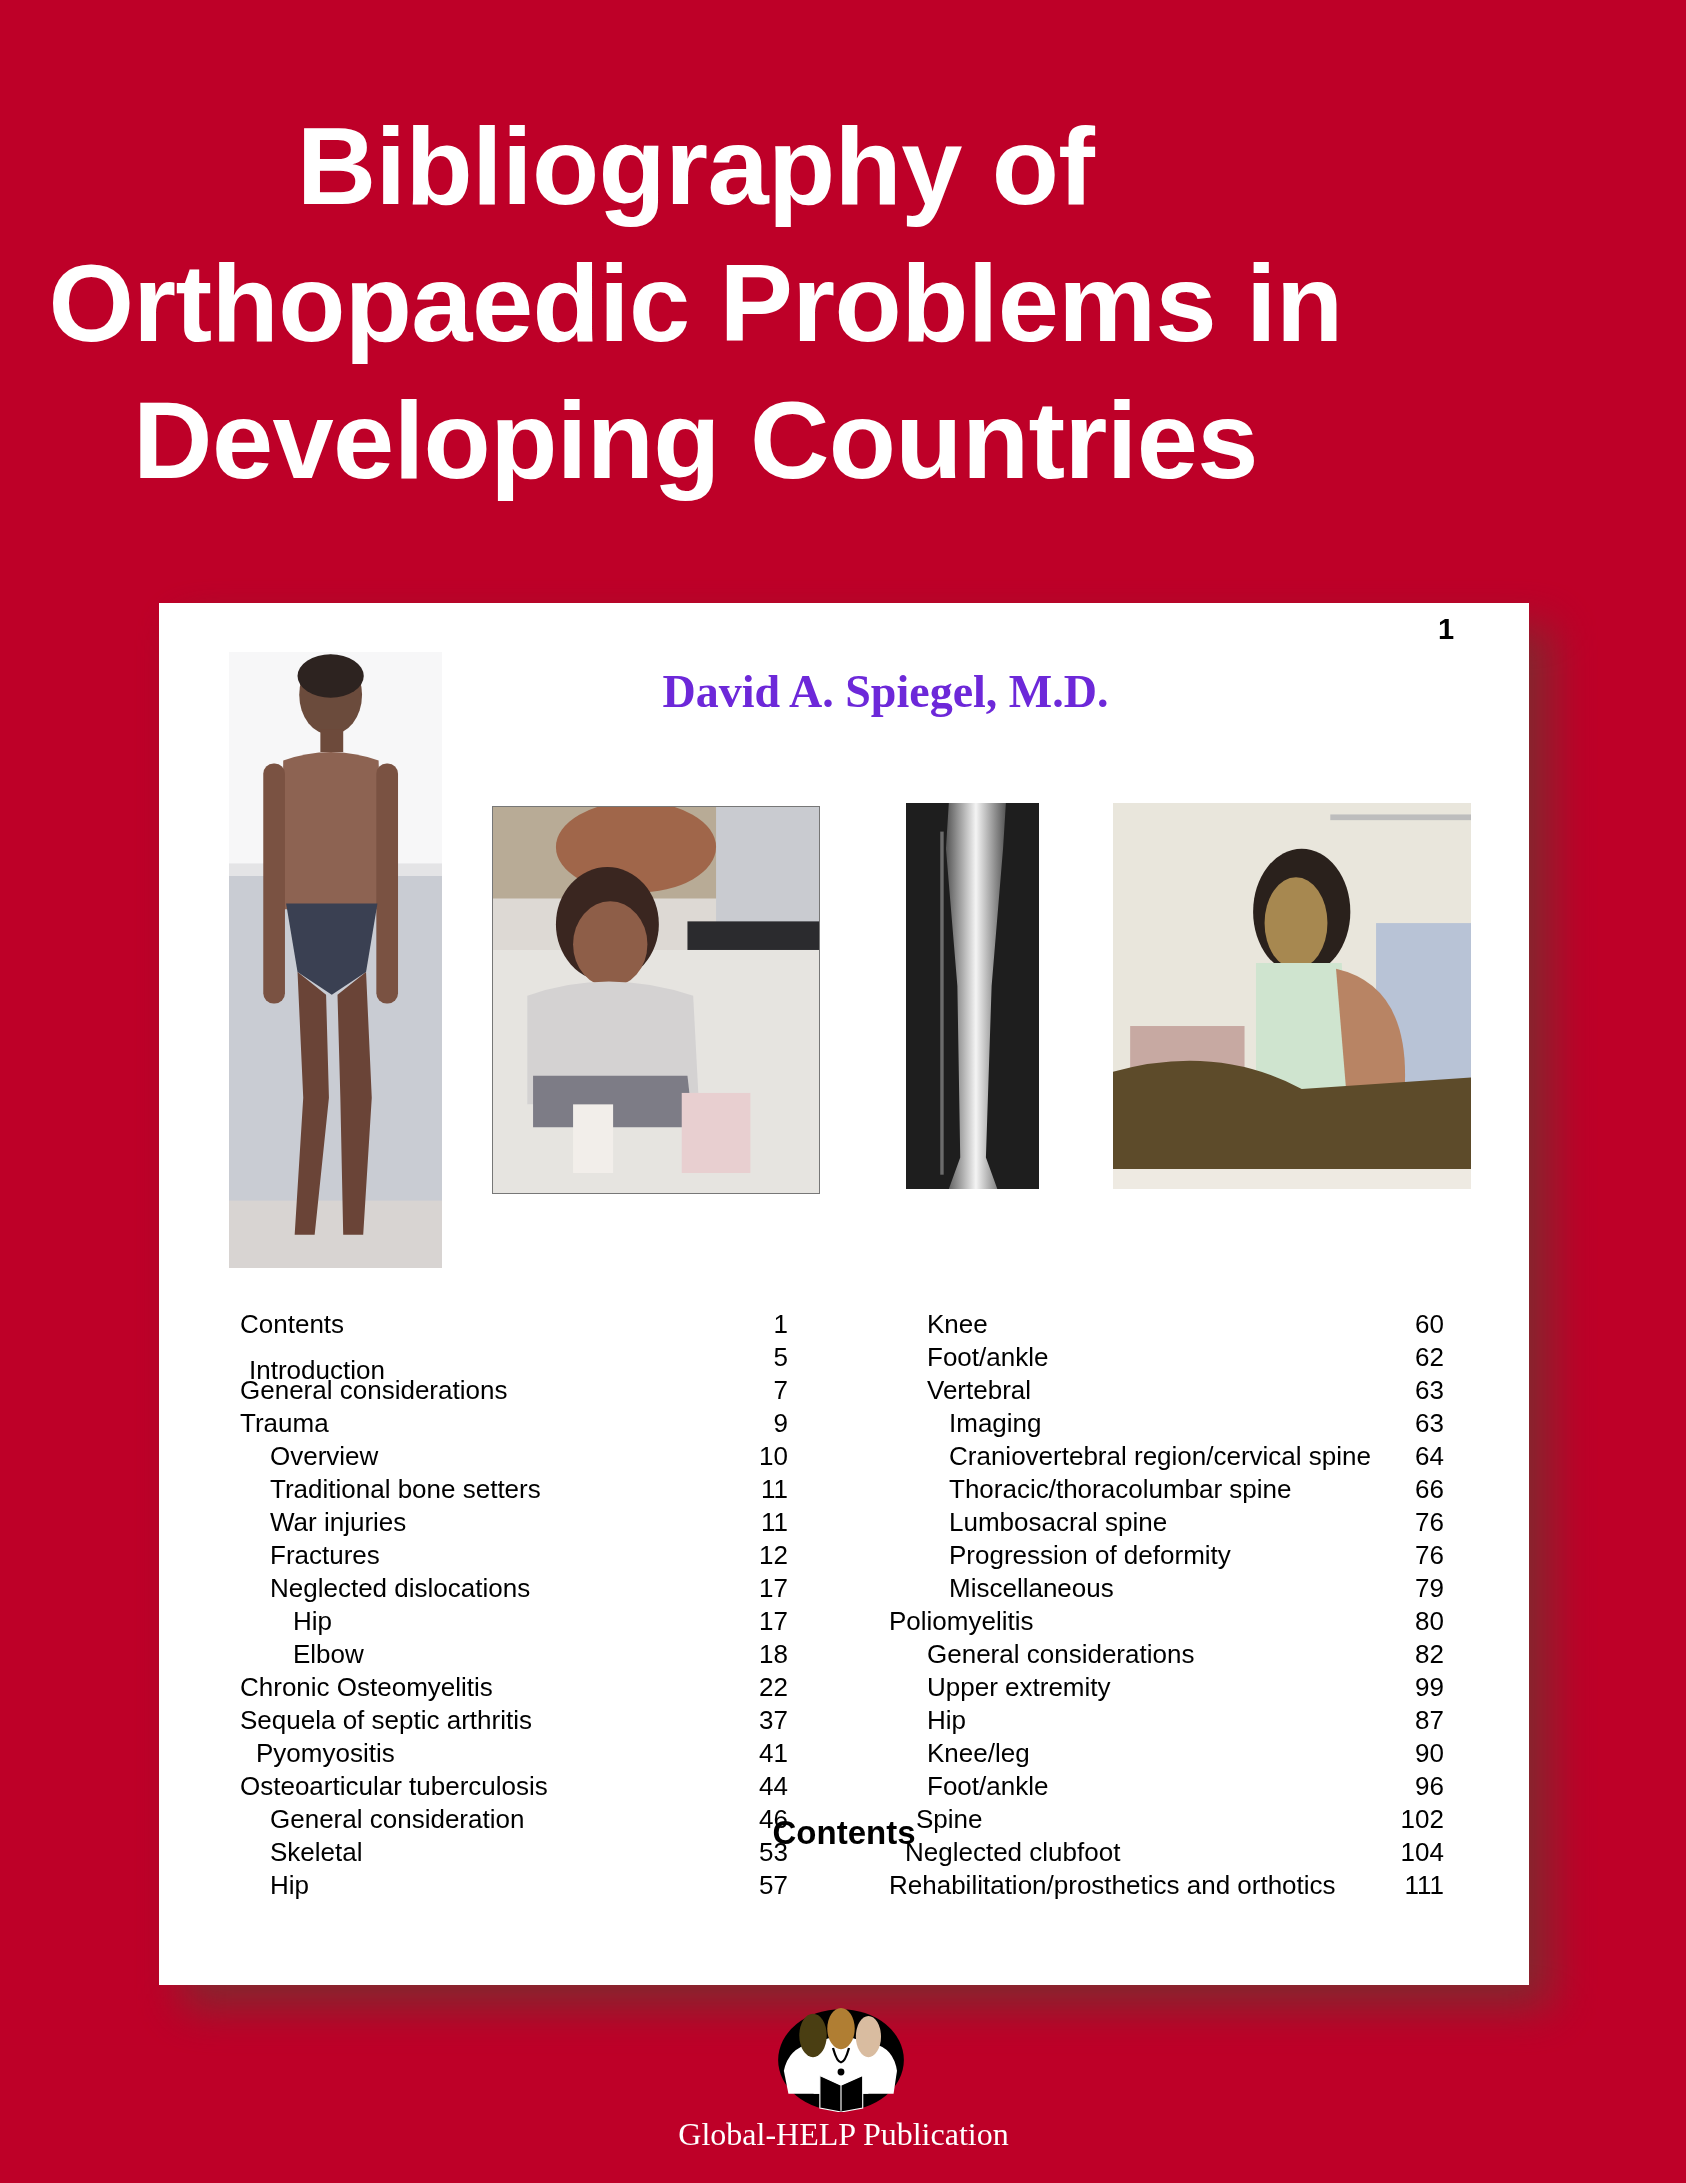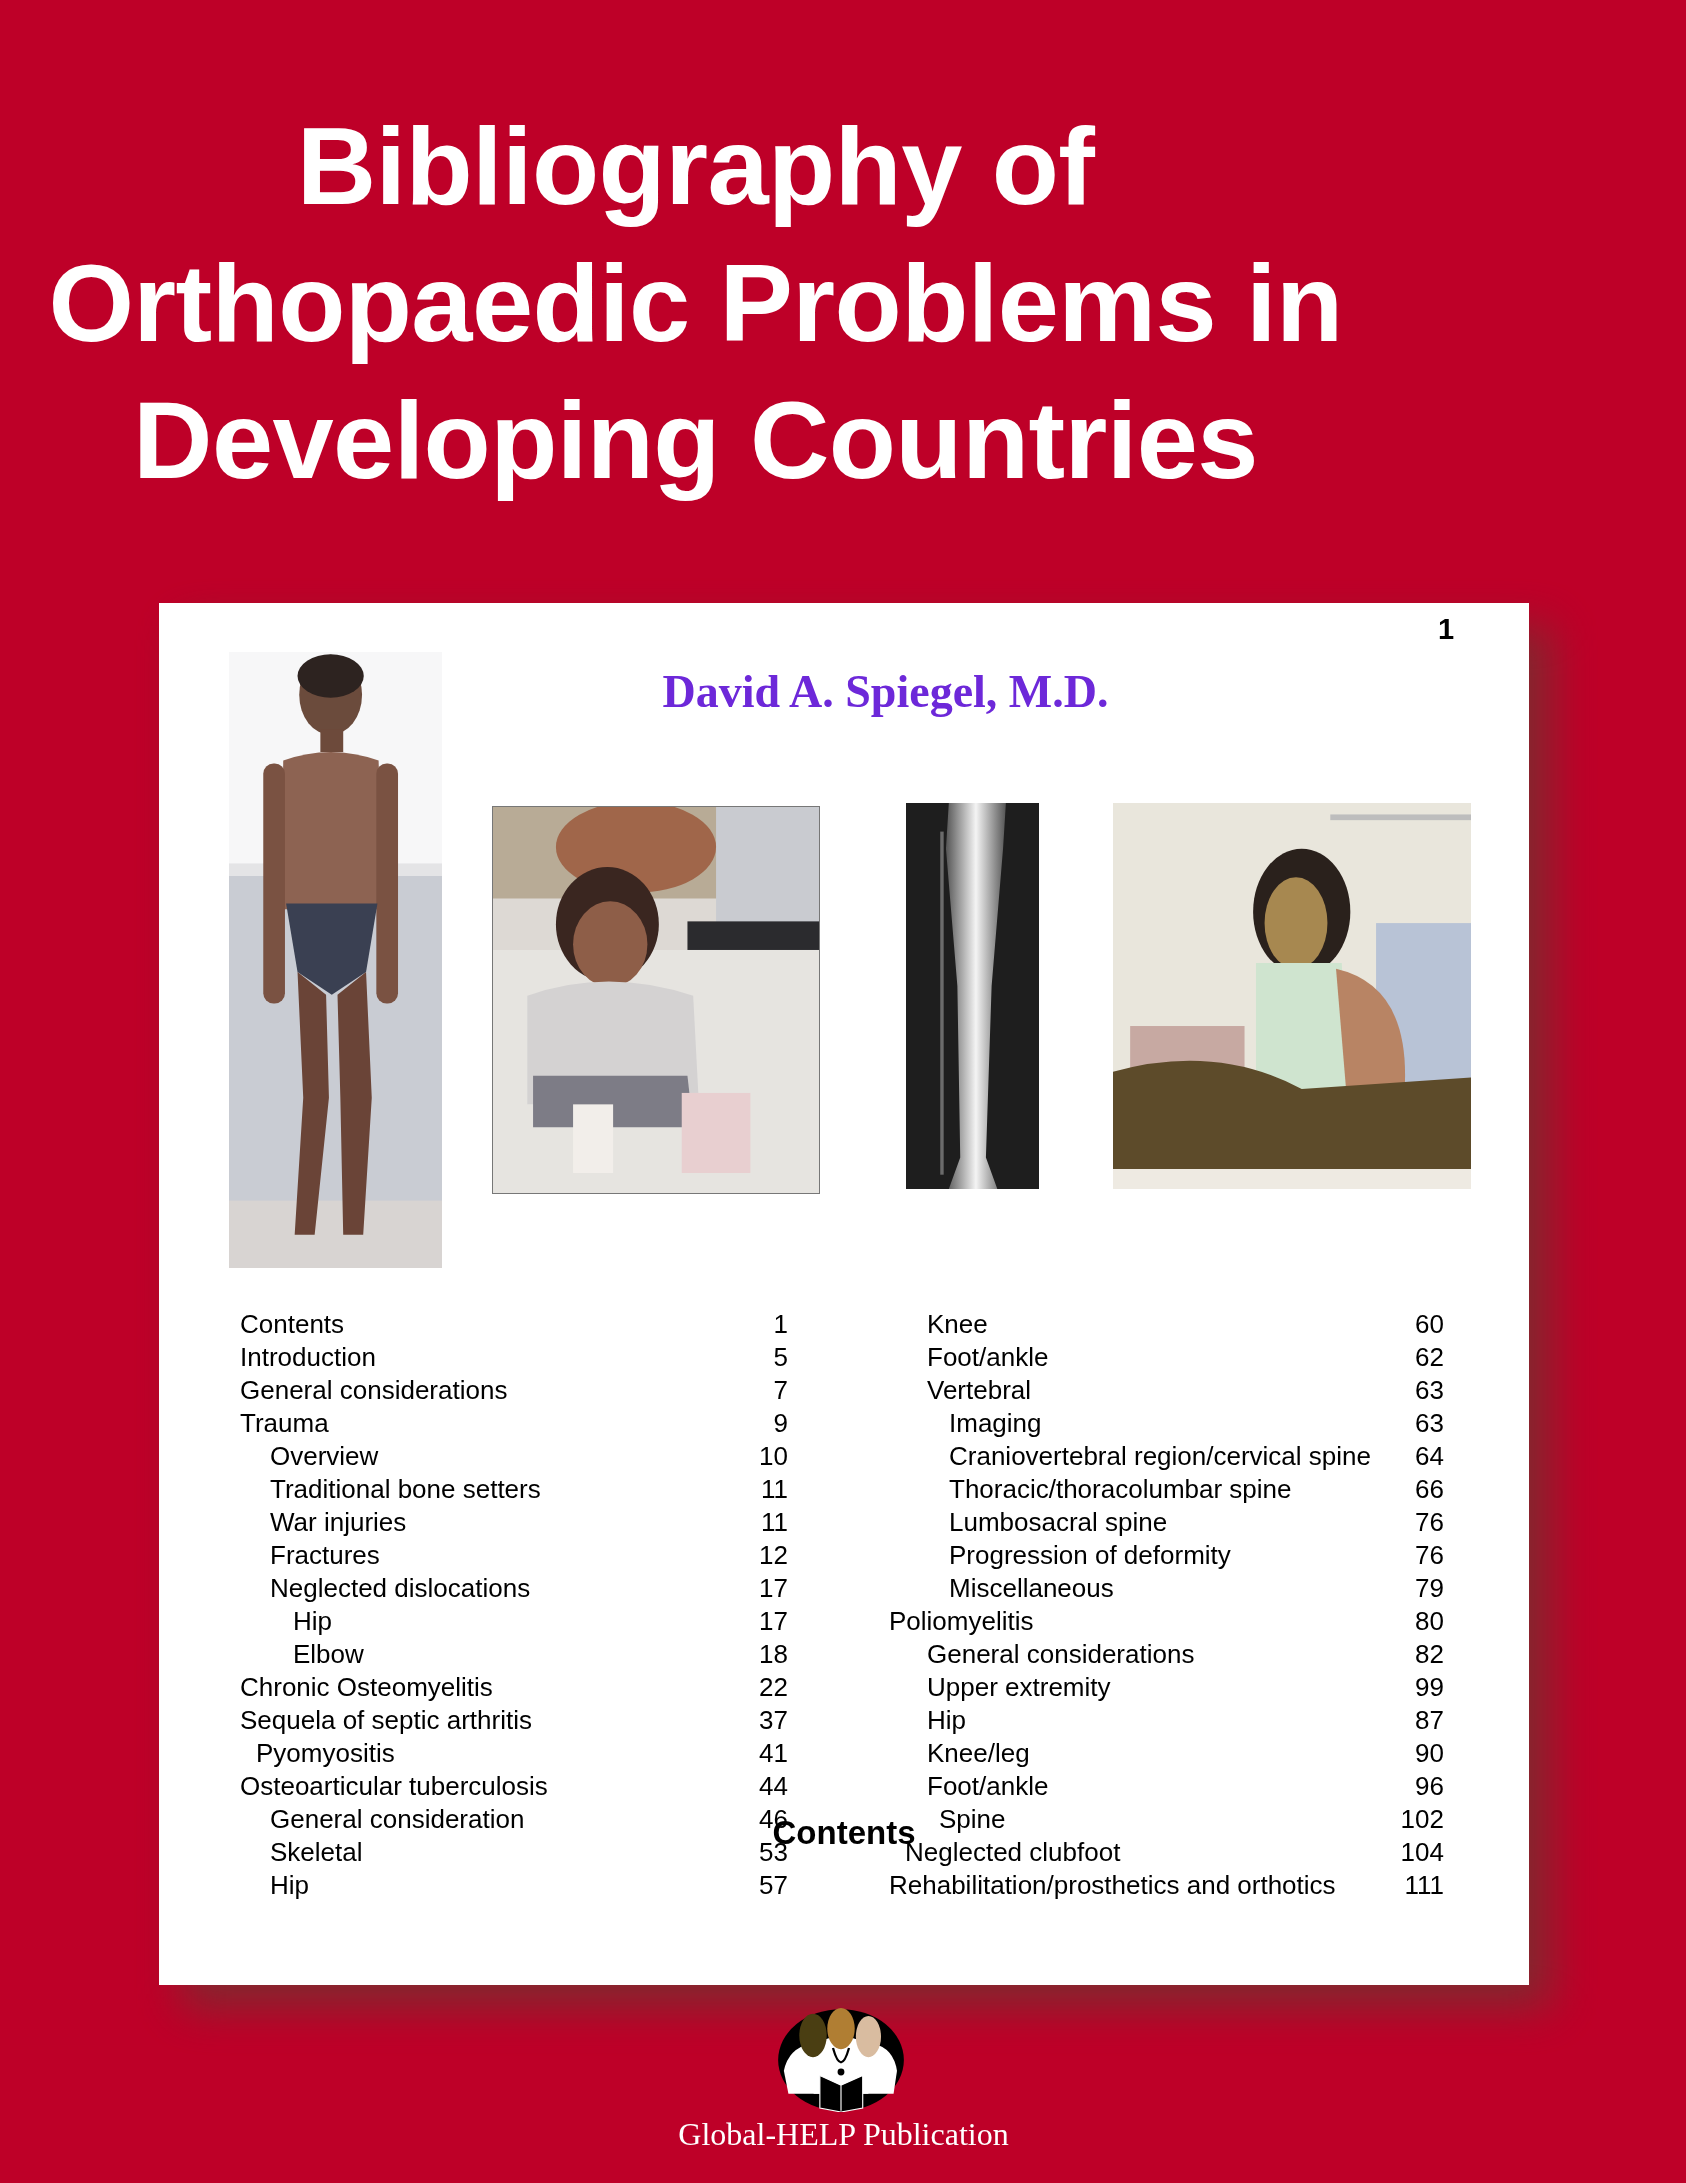--- a/index.html
+++ b/index.html
@@ -142,21 +142,21 @@
 
   <div class="contents-heading">Contents</div>
 </div>
 
 <div class="toc-col" style="left:240px;width:548px;" id="toc-left">
     <div class="toc-row">
       <span class="label" style="left: 0px;">Contents</span>
       <span class="pg">1</span>
     </div>
     <div class="toc-row">
-      <span class="label" style="left: 0px;">Introduction</span>
+      <span class="label" style="left: 9px; margin-top: 13px;">Introduction</span>
       <span class="pg">5</span>
     </div>
     <div class="toc-row">
       <span class="label" style="left: 0px;">General considerations</span>
       <span class="pg">7</span>
     </div>
     <div class="toc-row">
       <span class="label" style="left: 0px;">Trauma</span>
       <span class="pg">9</span>
     </div>
@@ -272,21 +272,21 @@
     </div>
     <div class="toc-row">
       <span class="label" style="left: 38px;">Knee/leg</span>
       <span class="pg">90</span>
     </div>
     <div class="toc-row">
       <span class="label" style="left: 38px;">Foot/ankle</span>
       <span class="pg">96</span>
     </div>
     <div class="toc-row">
-      <span class="label" style="left: 50px;">Spine</span>
+      <span class="label" style="left: 27px;">Spine</span>
       <span class="pg">102</span>
     </div>
     <div class="toc-row">
       <span class="label" style="left: 16px;">Neglected clubfoot</span>
       <span class="pg">104</span>
     </div>
     <div class="toc-row">
       <span class="label" style="left: 0px;">Rehabilitation/prosthetics and orthotics</span>
       <span class="pg">111</span>
     </div>

